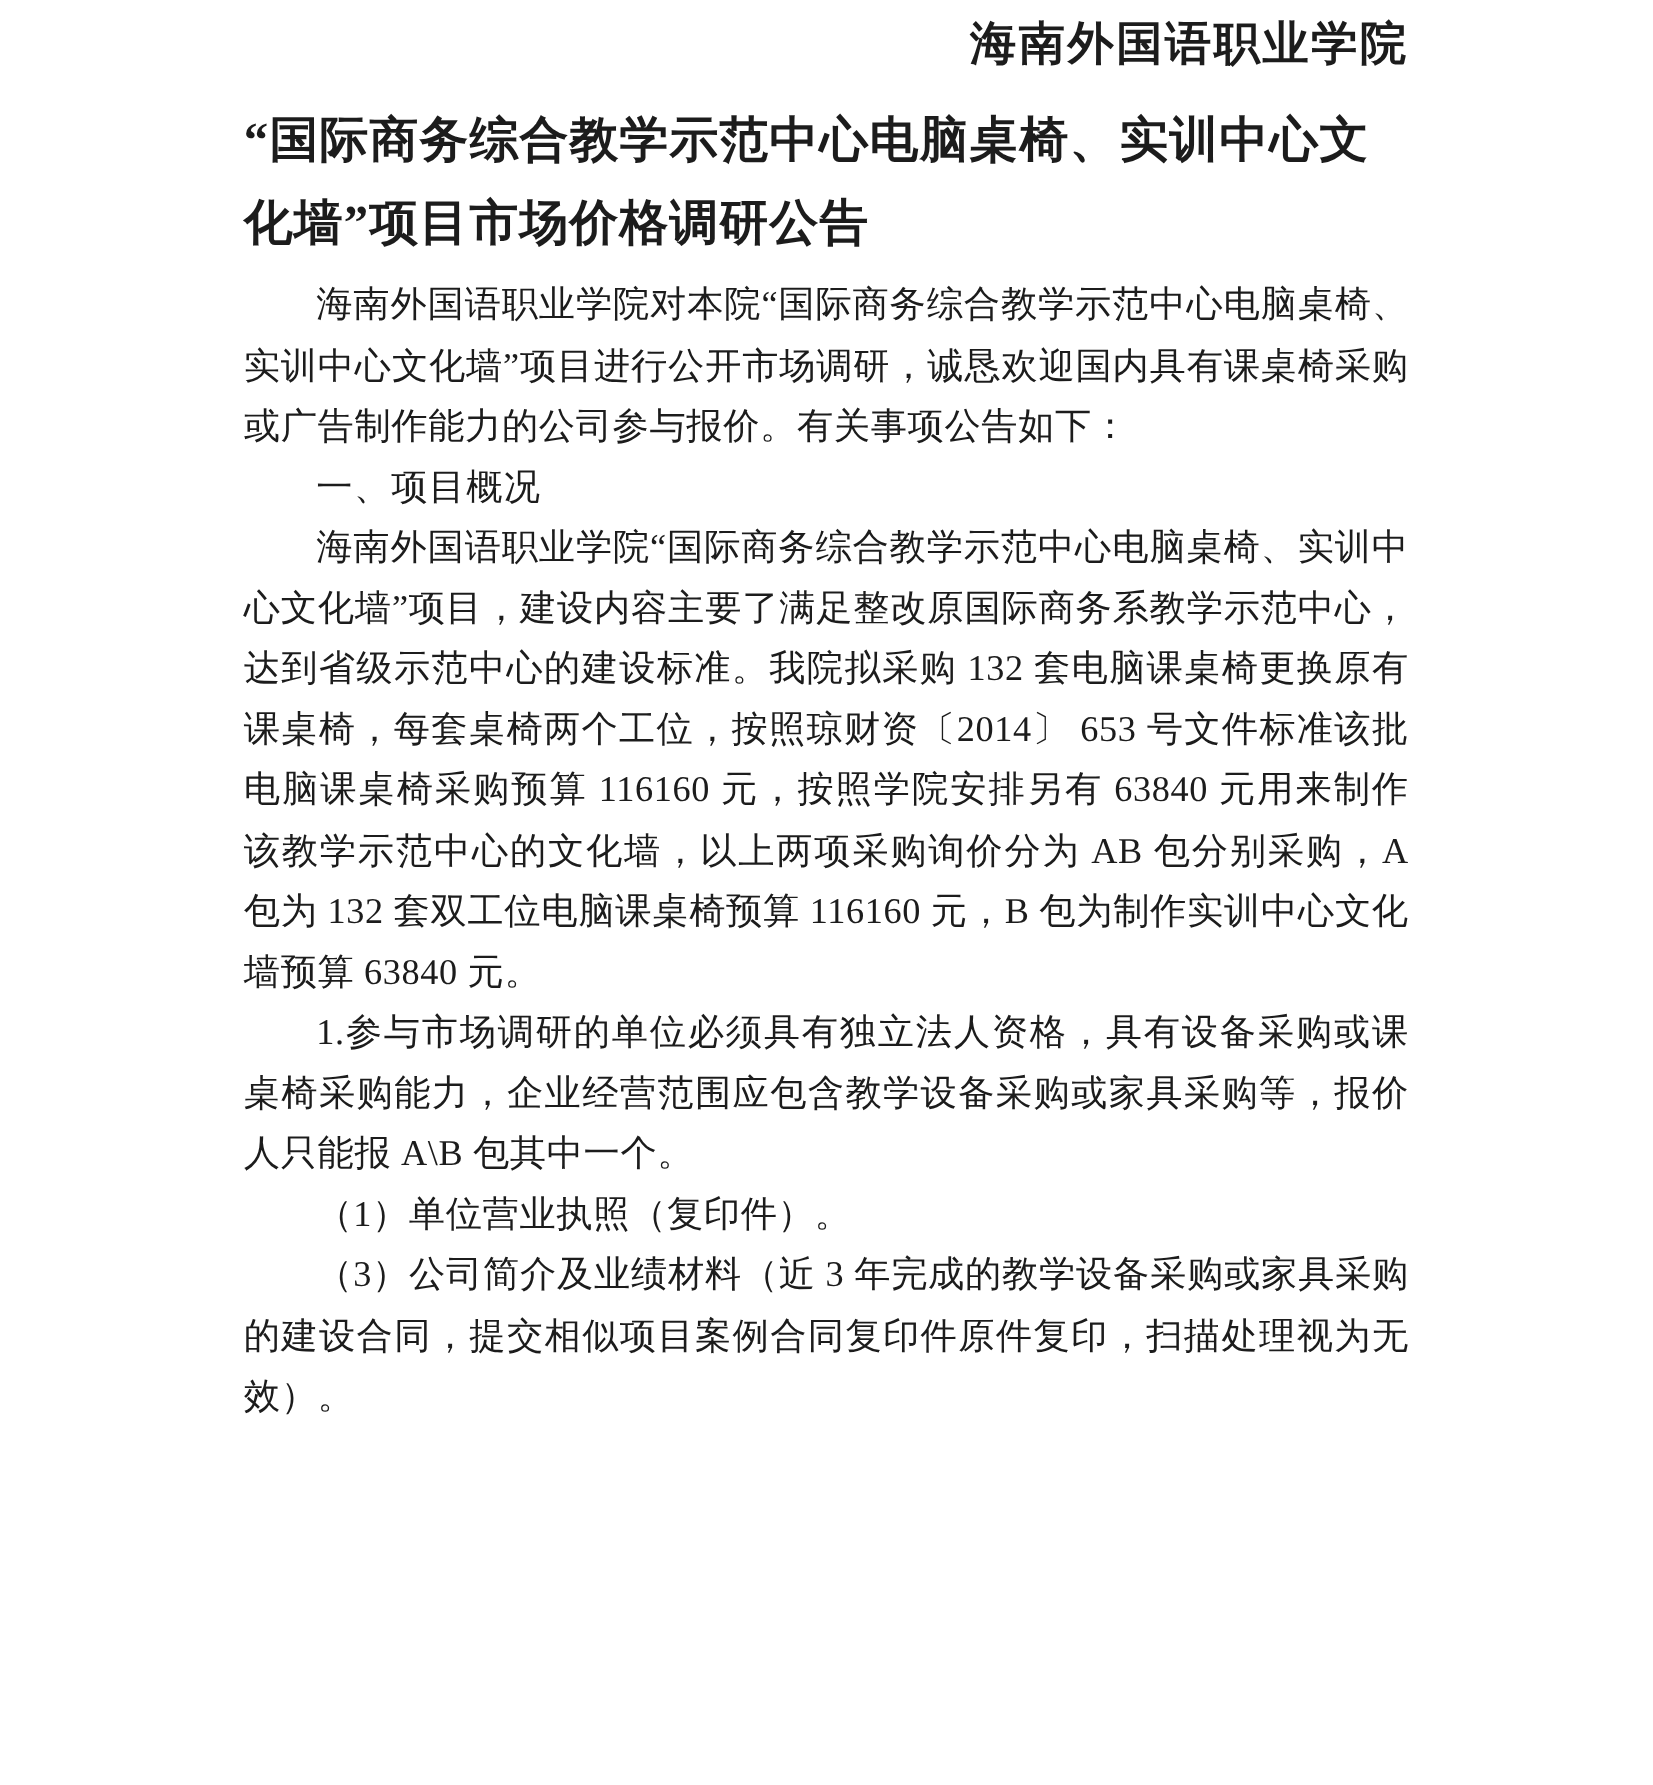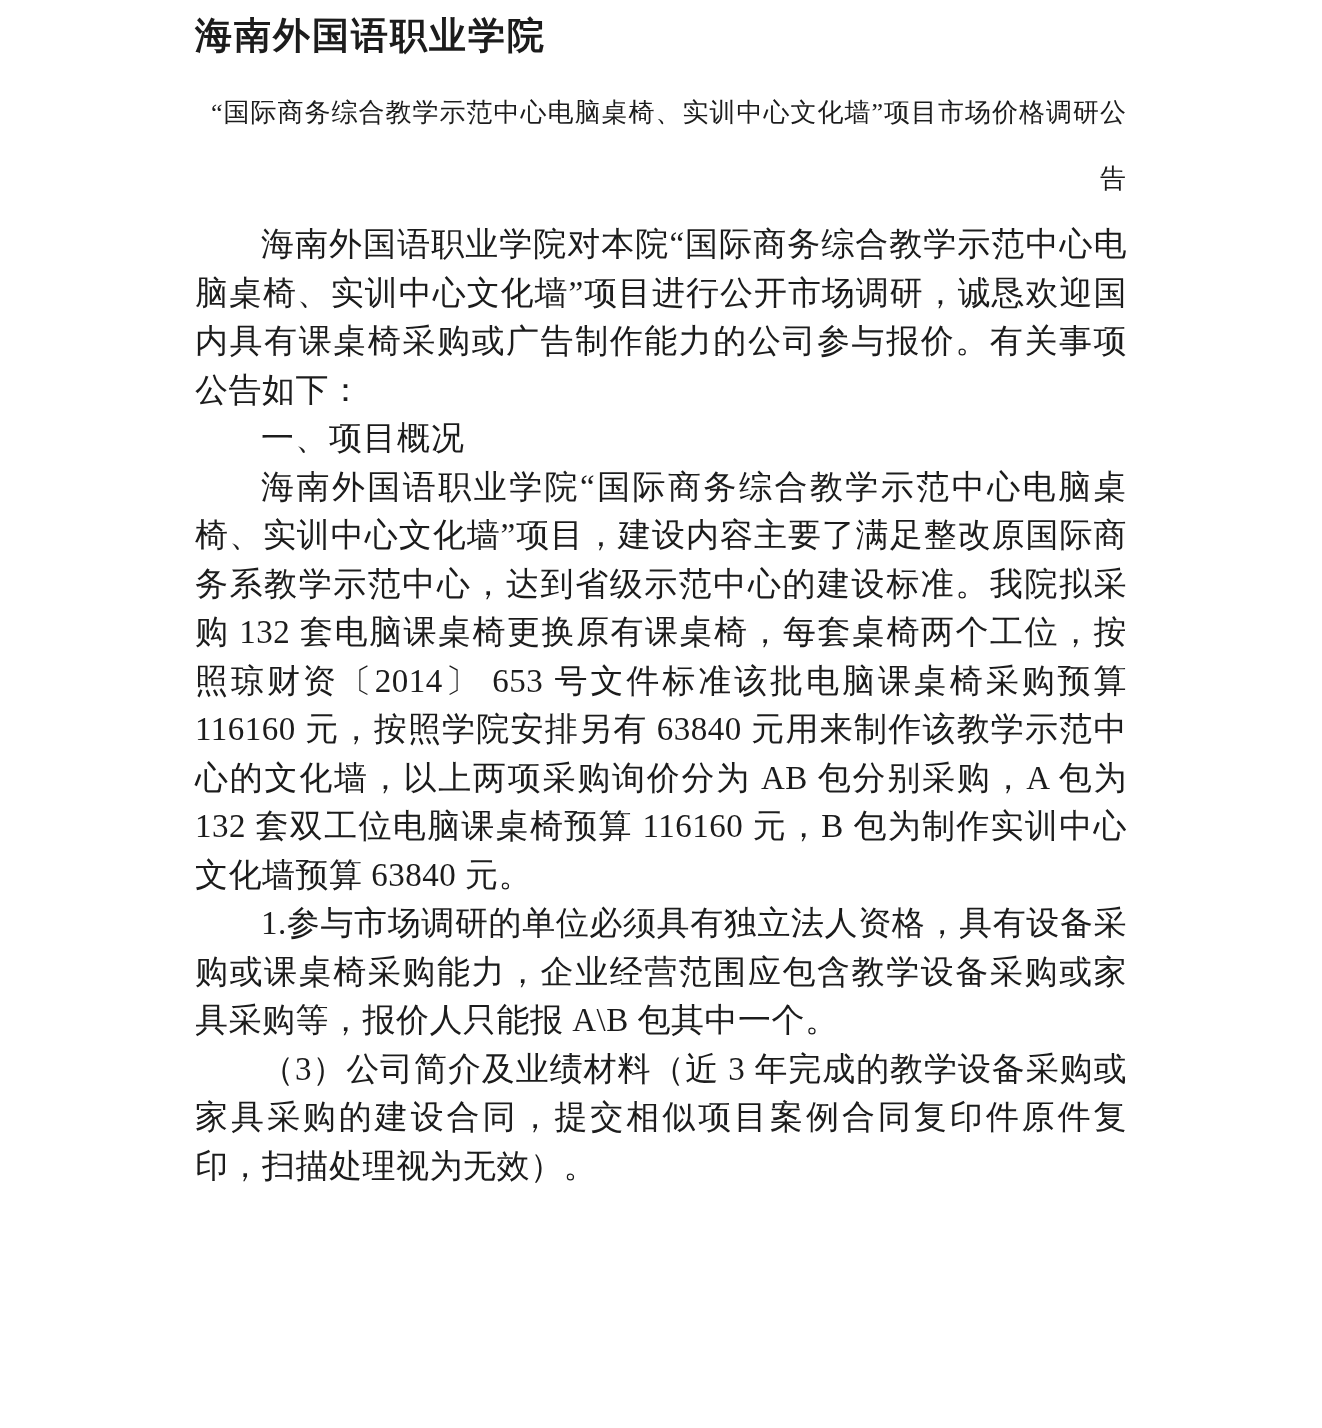--- a/index.html
+++ b/index.html
@@ -15,37 +15,37 @@
     overflow: hidden;
     font-family: "Liberation Serif", "DejaVu Serif", serif;
     color: #1c1c1c;
   }
   .content {
     width: 932px;
     margin: 0 auto;
     padding-top: 10px;
   }
   .doc-title {
-    text-align: left;
+    text-align: right;
     font-weight: 700;
     font-size: 37px;
     line-height: 52px;
     letter-spacing: 2px;
   }
   .doc-subtitle {
-    text-align: right;
-    font-weight: 400;
-    font-size: 26px;
+    text-align: left;
+    font-weight: 700;
+    font-size: 39px;
     line-height: 66px;
     letter-spacing: 1px;
     margin-top: 18px;
     margin-bottom: 8px;
   }
   .block {
-    font-size: 33px;
+    font-size: 29px;
     line-height: 48.5px;
     text-align: justify;
     text-indent: 2em;
     letter-spacing: 0.5px;
   }
   .block.heading {
     font-weight: 400;
     letter-spacing: 1px;
   }
 </style>
@@ -54,15 +54,16 @@
 
 <div class="page">
   <div class="content">
     <div class="doc-title">海南外国语职业学院</div>
     <div class="doc-subtitle">“国际商务综合教学示范中心电脑桌椅、实训中心文化墙”项目市场价格调研公告</div>
 
     <div class="block">海南外国语职业学院对本院“国际商务综合教学示范中心电脑桌椅、实训中心文化墙”项目进行公开市场调研，诚恳欢迎国内具有课桌椅采购或广告制作能力的公司参与报价。有关事项公告如下：</div>
     <div class="block heading">一、项目概况</div>
     <div class="block">海南外国语职业学院“国际商务综合教学示范中心电脑桌椅、实训中心文化墙”项目，建设内容主要了满足整改原国际商务系教学示范中心，达到省级示范中心的建设标准。我院拟采购 132 套电脑课桌椅更换原有课桌椅，每套桌椅两个工位，按照琼财资〔2014〕 653 号文件标准该批电脑课桌椅采购预算 116160 元，按照学院安排另有 63840 元用来制作该教学示范中心的文化墙，以上两项采购询价分为 AB 包分别采购，A 包为 132 套双工位电脑课桌椅预算 116160 元，B 包为制作实训中心文化墙预算 63840 元。</div>
     <div class="block">1.参与市场调研的单位必须具有独立法人资格，具有设备采购或课桌椅采购能力，企业经营范围应包含教学设备采购或家具采购等，报价人只能报 A\B 包其中一个。</div>
+    <div class="block">（1）单位营业执照（复印件）。</div>
     <div class="block">（3）公司简介及业绩材料（近 3 年完成的教学设备采购或家具采购的建设合同，提交相似项目案例合同复印件原件复印，扫描处理视为无效）。</div>
   </div>
 </div>
 
 </body></html>

